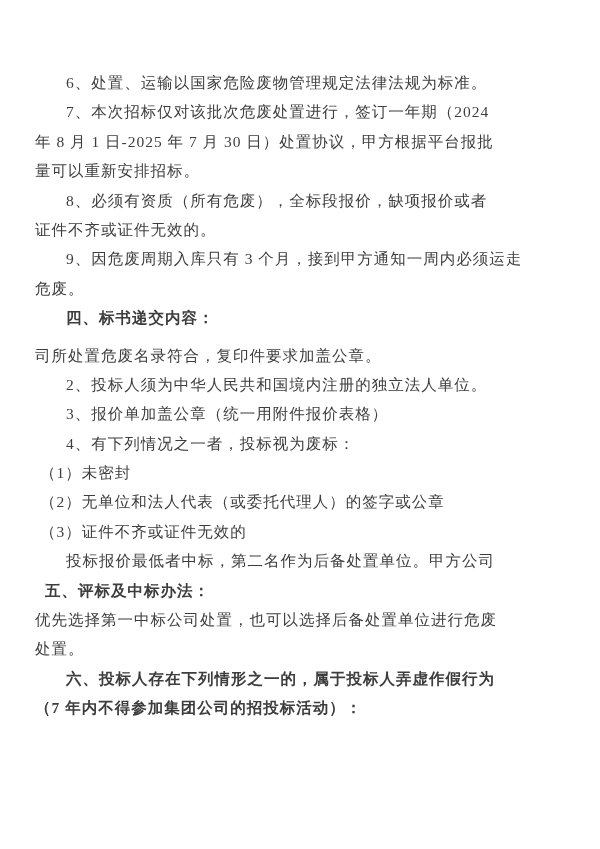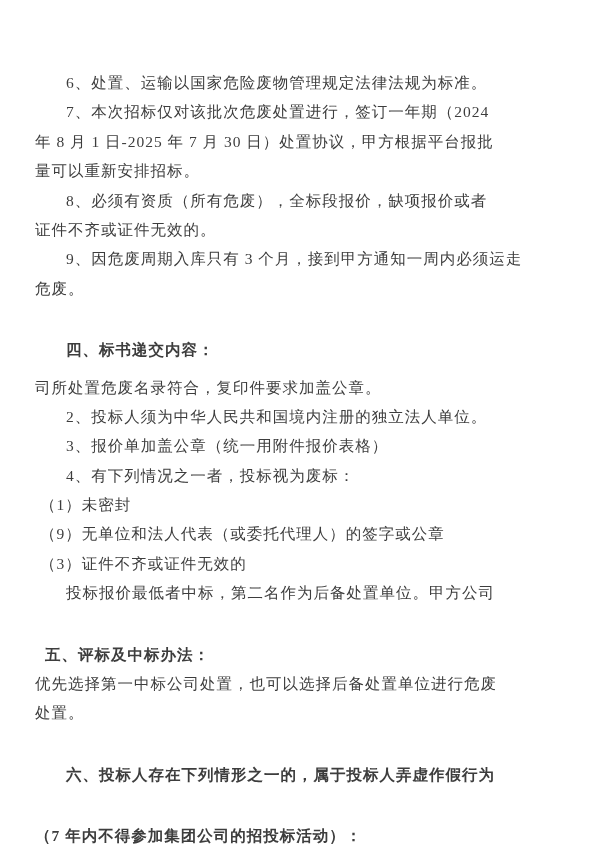--- a/index.html
+++ b/index.html
@@ -29,21 +29,21 @@
     letter-spacing: 1px;
   }
 
   
   .ind   { padding-left: 31px; }
   
   .sub   { padding-left: 5px; }
   
   .ind-sm{ padding-left: 10px; }
 
-  .bold  { font-weight: bold; margin-top: 32px; }
+  .bold  { font-weight: bold; }
 
   
   .sp-after { margin-bottom: 8px; }
 </style>
 </head>
 <body style="background: rgb(255, 255, 255);">
 
 <main class="page" style="color: rgb(61, 61, 61); padding-left: 35px;">
   <div class="ln ind">6、处置、运输以国家危险废物管理规定法律法规为标准。</div>
   <div class="ln ind">7、本次招标仅对该批次危废处置进行，签订一年期（2024</div>
@@ -52,21 +52,21 @@
   <div class="ln ind">8、必须有资质（所有危废），全标段报价，缺项报价或者</div>
   <div class="ln">证件不齐或证件无效的。</div>
   <div class="ln ind">9、因危废周期入库只有 3 个月，接到甲方通知一周内必须运走</div>
   <div class="ln">危废。</div>
   <div class="ln ind bold sp-after">四、标书递交内容：</div>
   <div class="ln">司所处置危废名录符合，复印件要求加盖公章。</div>
   <div class="ln ind">2、投标人须为中华人民共和国境内注册的独立法人单位。</div>
   <div class="ln ind">3、报价单加盖公章（统一用附件报价表格）</div>
   <div class="ln ind">4、有下列情况之一者，投标视为废标：</div>
   <div class="ln sub">（1）未密封</div>
-  <div class="ln sub">（9）无单位和法人代表（或委托代理人）的签字或公章</div>
+  <div class="ln sub">（2）无单位和法人代表（或委托代理人）的签字或公章</div>
   <div class="ln sub">（3）证件不齐或证件无效的</div>
   <div class="ln ind">投标报价最低者中标，第二名作为后备处置单位。甲方公司</div>
   <div class="ln ind-sm bold">五、评标及中标办法：</div>
   <div class="ln">优先选择第一中标公司处置，也可以选择后备处置单位进行危废</div>
   <div class="ln">处置。</div>
   <div class="ln ind bold">六、投标人存在下列情形之一的，属于投标人弄虚作假行为</div>
   <div class="ln bold">（7 年内不得参加集团公司的招投标活动）：</div>
 </main>
 
 </body></html>

